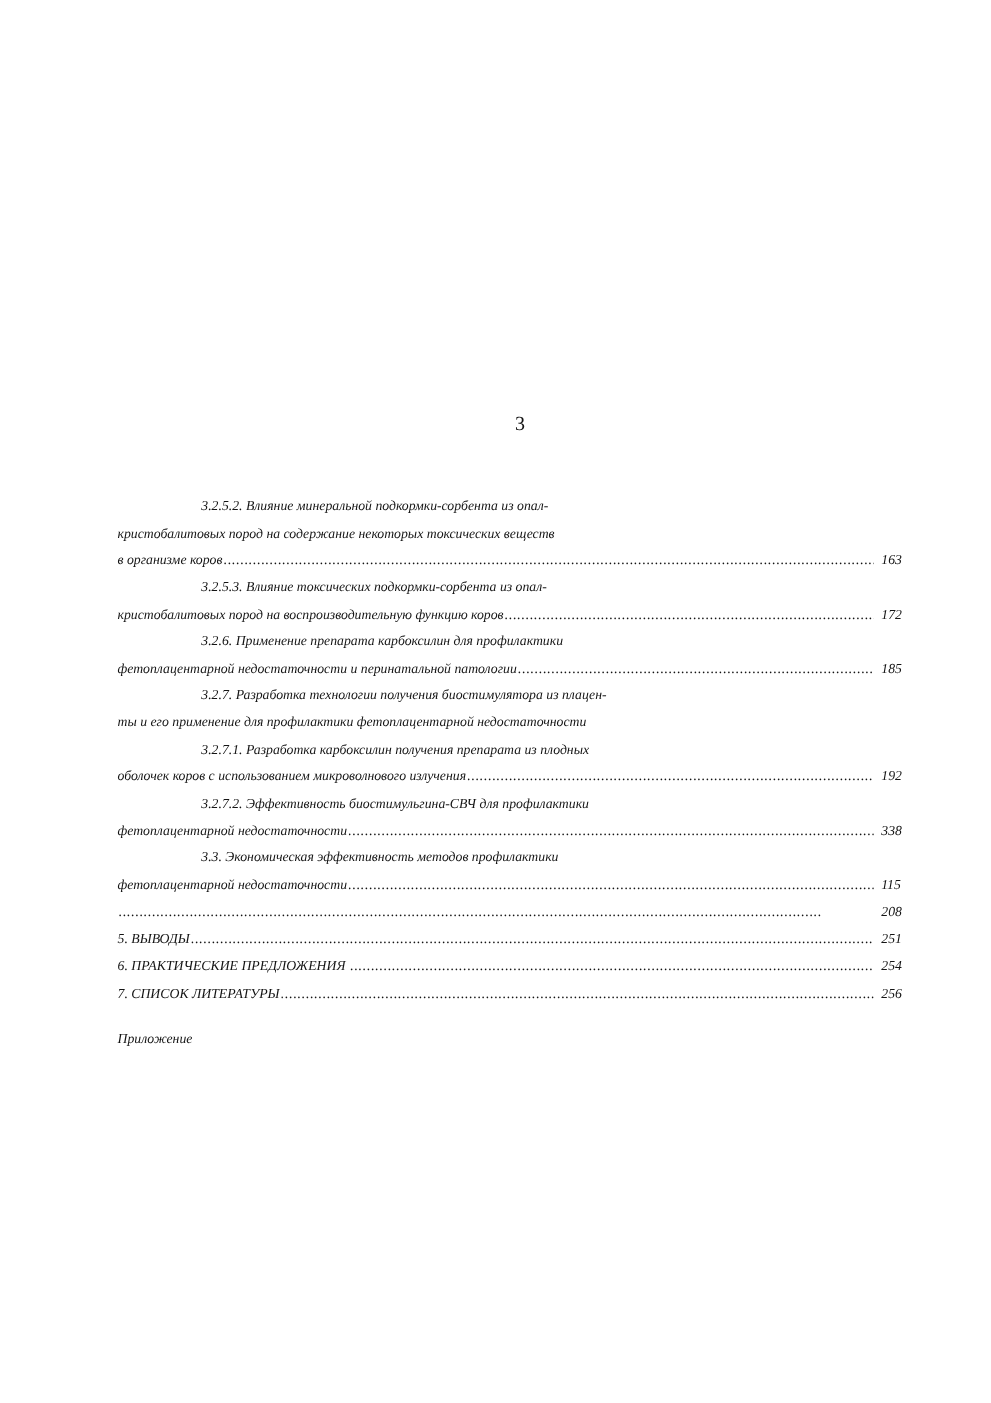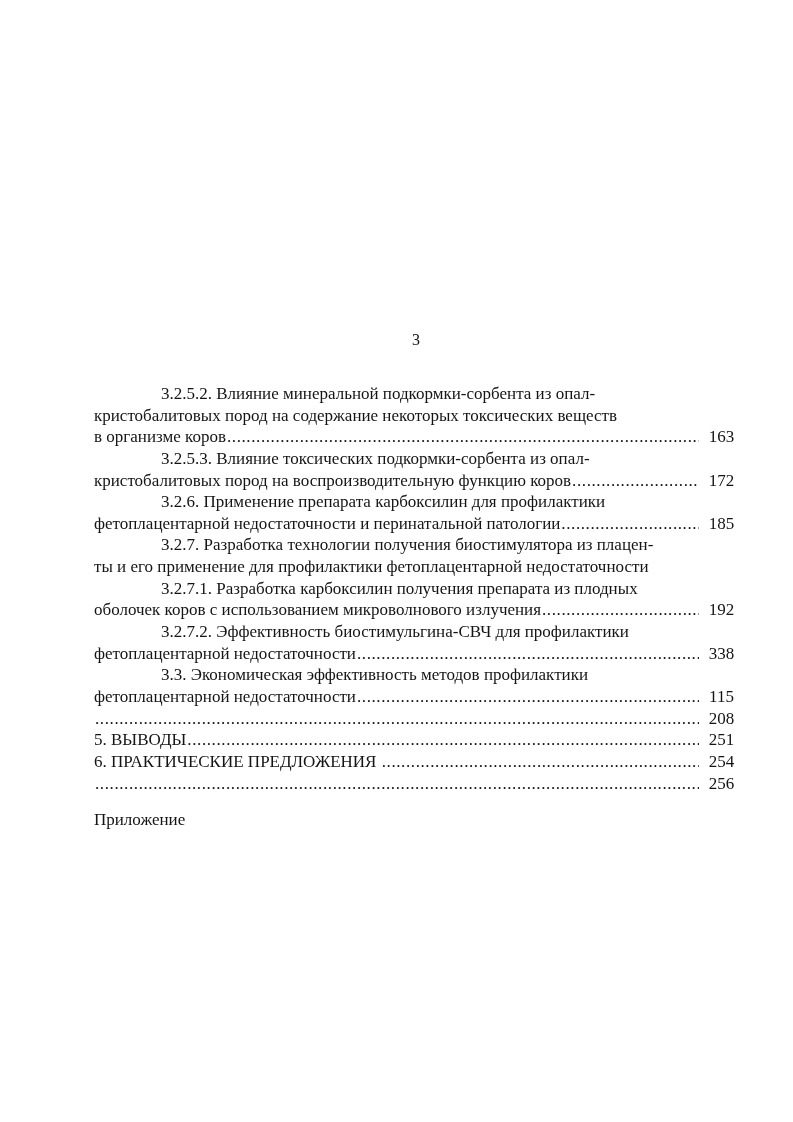--- a/index.html
+++ b/index.html
@@ -20,25 +20,26 @@
     position: absolute;
     top: 330px;
     left: 94px;
     width: 644px;
     text-align: center;
     font-size: 16px;
     line-height: 20px;
   }
   .toc {
     position: absolute;
-    top: 383px;
+    top: 395px;
     left: 94px;
     width: 644px;
-    font-size: 17px;
+    font-size: 11px;
     line-height: 21.65px;
+    font-style: italic;
   }
   .toc-line {
     display: flex;
     align-items: baseline;
     height: 21.65px;
     white-space: pre;
   }
   .toc-line.ind {
     padding-left: 67px;
   }
@@ -50,21 +51,21 @@
     flex: 1 1 auto;
     overflow: hidden;
     white-space: nowrap;
     margin-left: 1px;
     margin-right: 6px;
     letter-spacing: 0.6px;
   }
   .toc-line .pg {
     flex: 0 0 auto;
     min-width: 33px;
-    text-align: center;
+    text-align: left;
   }
   .appendix {
     margin-top: 14.5px;
   }
 </style>
 </head>
 <body>
 
 <div class="page">
 
@@ -83,18 +84,18 @@
         <div class="toc-line"><span class="txt">ты и его применение для профилактики фетоплацентарной недостаточности</span></div>
         <div class="toc-line ind"><span class="txt">3.2.7.1. Разработка карбоксилин получения препарата из плодных</span></div>
         <div class="toc-line"><span class="txt">оболочек коров с использованием микроволнового излучения</span><span class="leader">........................................................................................................................................................................</span><span class="pg">192</span></div>
         <div class="toc-line ind"><span class="txt">3.2.7.2. Эффективность биостимульгина-СВЧ для профилактики</span></div>
         <div class="toc-line"><span class="txt">фетоплацентарной недостаточности</span><span class="leader">........................................................................................................................................................................</span><span class="pg">338</span></div>
         <div class="toc-line ind"><span class="txt">3.3. Экономическая эффективность методов профилактики</span></div>
         <div class="toc-line"><span class="txt">фетоплацентарной недостаточности</span><span class="leader">........................................................................................................................................................................</span><span class="pg">115</span></div>
         <div class="toc-line"><span class="leader">........................................................................................................................................................................</span><span class="pg">208</span></div>
         <div class="toc-line"><span class="txt">5. ВЫВОДЫ</span><span class="leader">........................................................................................................................................................................</span><span class="pg">251</span></div>
         <div class="toc-line"><span class="txt">6. ПРАКТИЧЕСКИЕ ПРЕДЛОЖЕНИЯ </span><span class="leader">........................................................................................................................................................................</span><span class="pg">254</span></div>
-        <div class="toc-line"><span class="leader">........................................................................................................................................................................</span><span class="pg">256</span></div>
+        <div class="toc-line"><span class="txt">7. СПИСОК ЛИТЕРАТУРЫ</span><span class="leader">........................................................................................................................................................................</span><span class="pg">256</span></div>
       </div>
     <div class="appendix">Приложение</div>
   </div>
 
 </div>
 
 </body></html>

